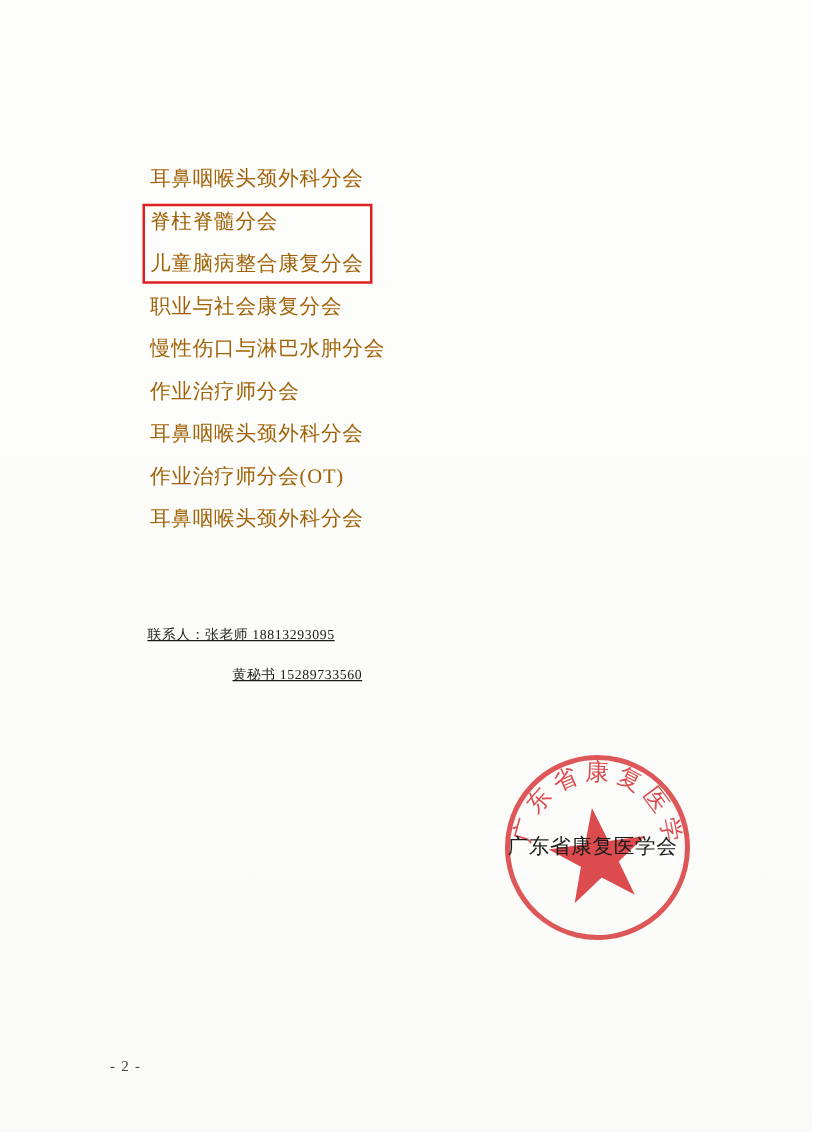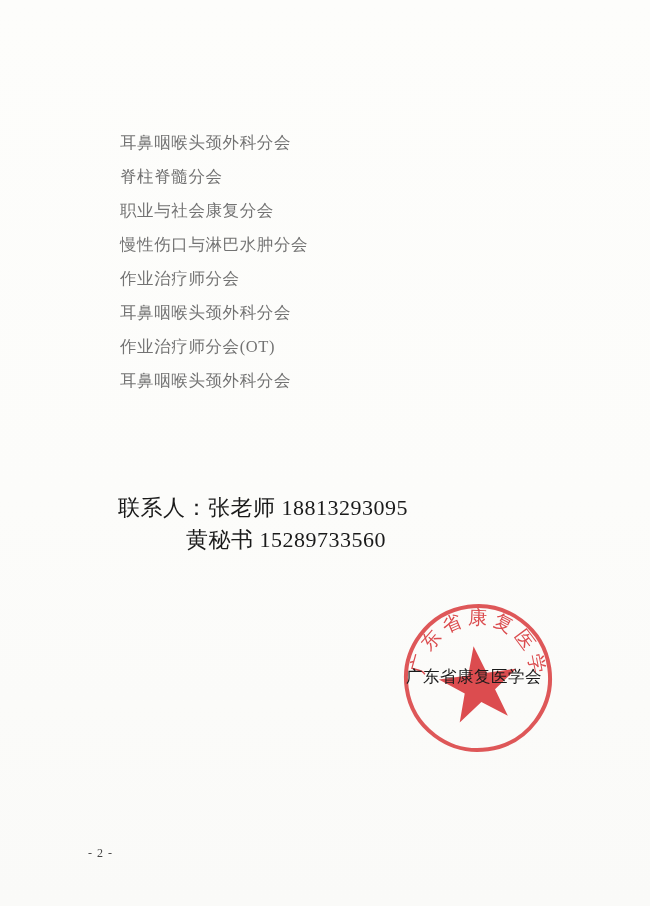--- a/index.html
+++ b/index.html
@@ -32,21 +32,21 @@
   .branch-list {
     position: absolute;
     left: 118px;
     top: 110px;
     width: 420px;
   }
   .branch-item {
     font-size: 16.5px;
     line-height: 34px;
     letter-spacing: 0.6px;
-    color: #737373;
+    color: #a16207;
     white-space: nowrap;
     position: relative;
     display: inline-block;
     padding: 0 2px;
     margin-top: 32px;
   }
   .branch-row {
     height: 34px;
     display: flex;
     align-items: center;
@@ -61,23 +61,24 @@
     pointer-events: none;
   }
   .branch-wrap {
     position: relative;
     display: inline-block;
   }
   .contacts {
     position: absolute;
     left: 118px;
     top: 492px;
-    font-size: 22px;
+    font-size: 11px;
     line-height: 32px;
     letter-spacing: 0.5px;
+    text-decoration: underline;
   }
   .contact-line-2 {
     padding-left: 68px;
   }
   .sign-block {
     position: absolute;
     right: 108px;
     top: 660px;
     text-align: left;
     font-size: 16.5px;
@@ -118,20 +119,26 @@
       </span>
     </div>
 
 
     <div class="branch-row">
       <span class="branch-wrap">
         <span class="branch-item">脊柱脊髓分会</span>
       </span>
     </div>
 
+    <div class="branch-row highlight">
+      <span class="branch-wrap">
+        <span class="branch-item">儿童脑病整合康复分会</span>
+        <span class="box"></span>
+      </span>
+    </div>
 
     <div class="branch-row">
       <span class="branch-wrap">
         <span class="branch-item">职业与社会康复分会</span>
       </span>
     </div>
 
     <div class="branch-row">
       <span class="branch-wrap">
         <span class="branch-item">慢性伤口与淋巴水肿分会</span>

